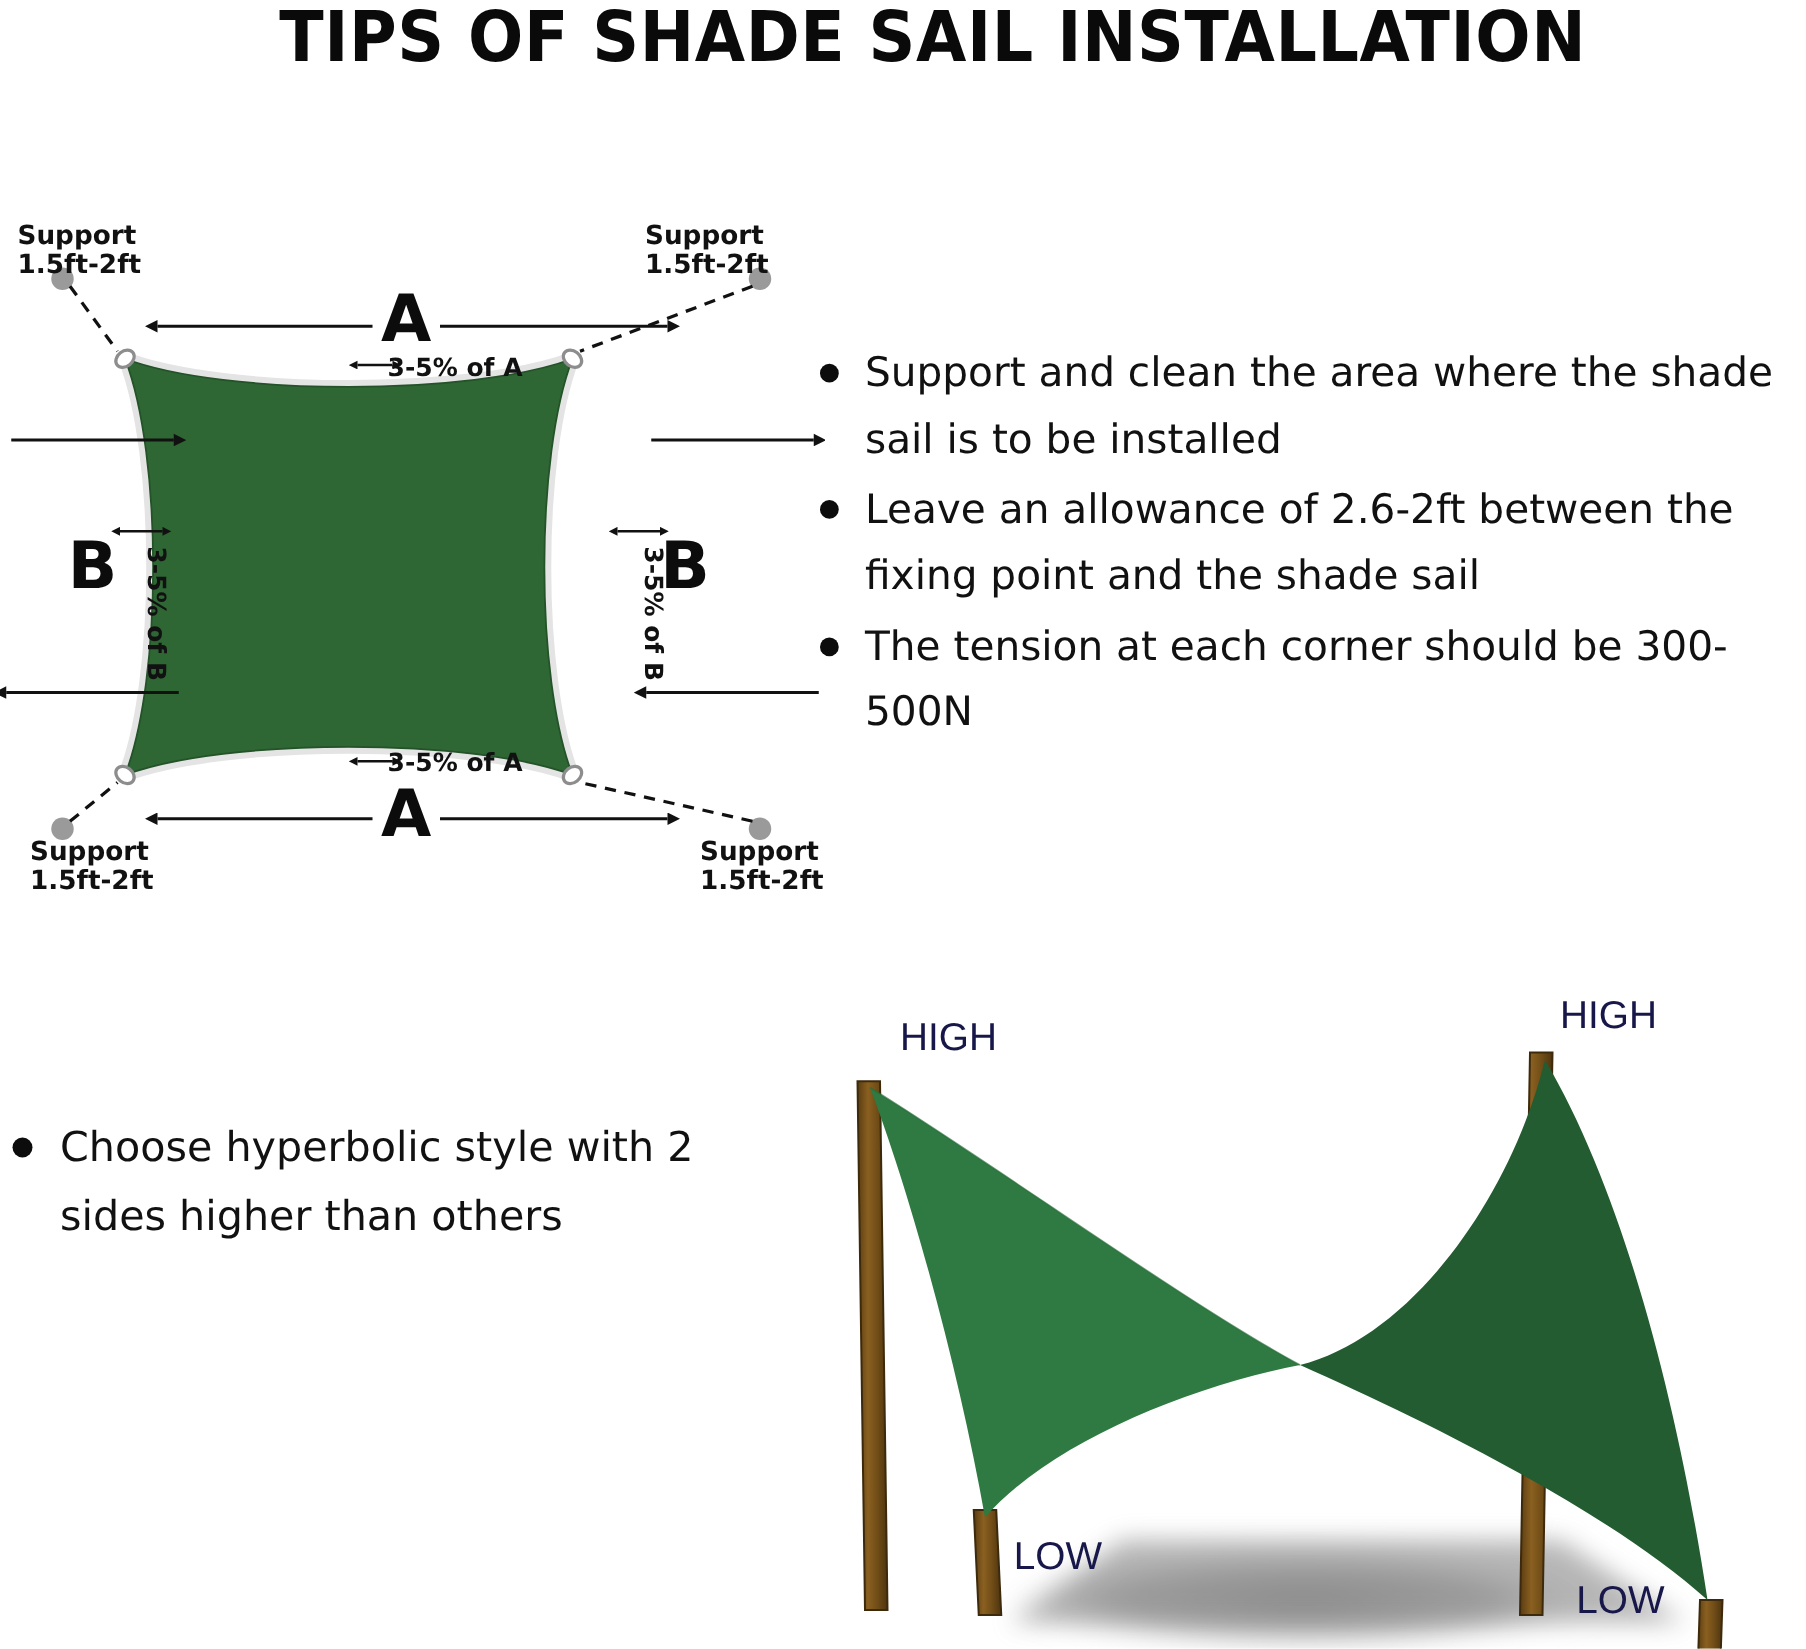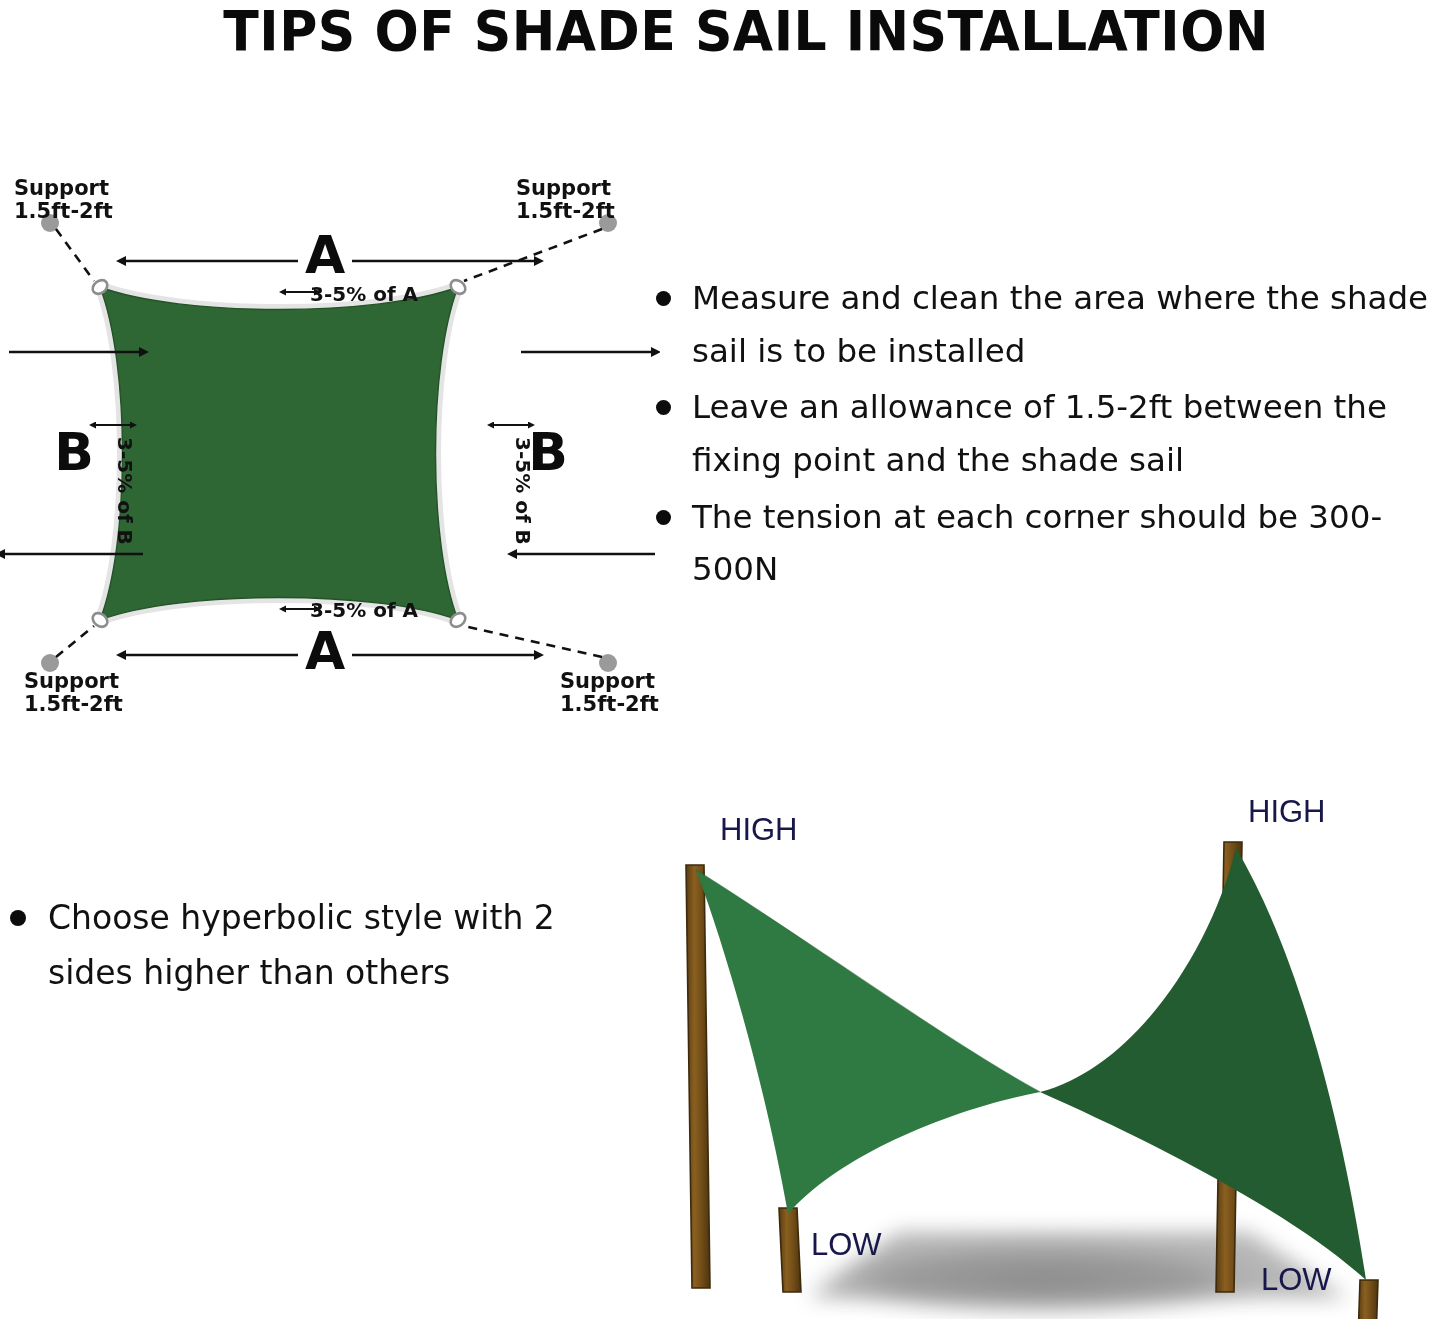--- a/index.html
+++ b/index.html
@@ -225,25 +225,25 @@
       <line x1="494" y1="260" x2="528" y2="260" stroke="#111" stroke-width="2" marker-start="url(#arrLs)" marker-end="url(#arrRs)"></line>
       <text x="516" y="272" font-family="DejaVu Sans, sans-serif" font-size="20" font-weight="700" fill="#111" transform="rotate(90 516 272)">3-5% of B</text>
     </g>
   </svg>
 </div>
 
 <div class="bullets-right">
   <ul class="bullet-list">
     <li>
       <span class="dot"></span>
-      <span class="txt">Measure and clean the area where the shade sail is to be installed</span>
+      <span class="txt">Support and clean the area where the shade sail is to be installed</span>
     </li>
     <li>
       <span class="dot"></span>
-      <span class="txt">Leave an allowance of 1.5-2ft between the fixing point and the shade sail</span>
+      <span class="txt">Leave an allowance of 2.6-2ft between the fixing point and the shade sail</span>
     </li>
     <li>
       <span class="dot"></span>
       <span class="txt">The tension at each corner should be 300-500N</span>
     </li>
   </ul>
 </div>
 
 <div class="bullets-left">
   <ul class="bullet-list">

